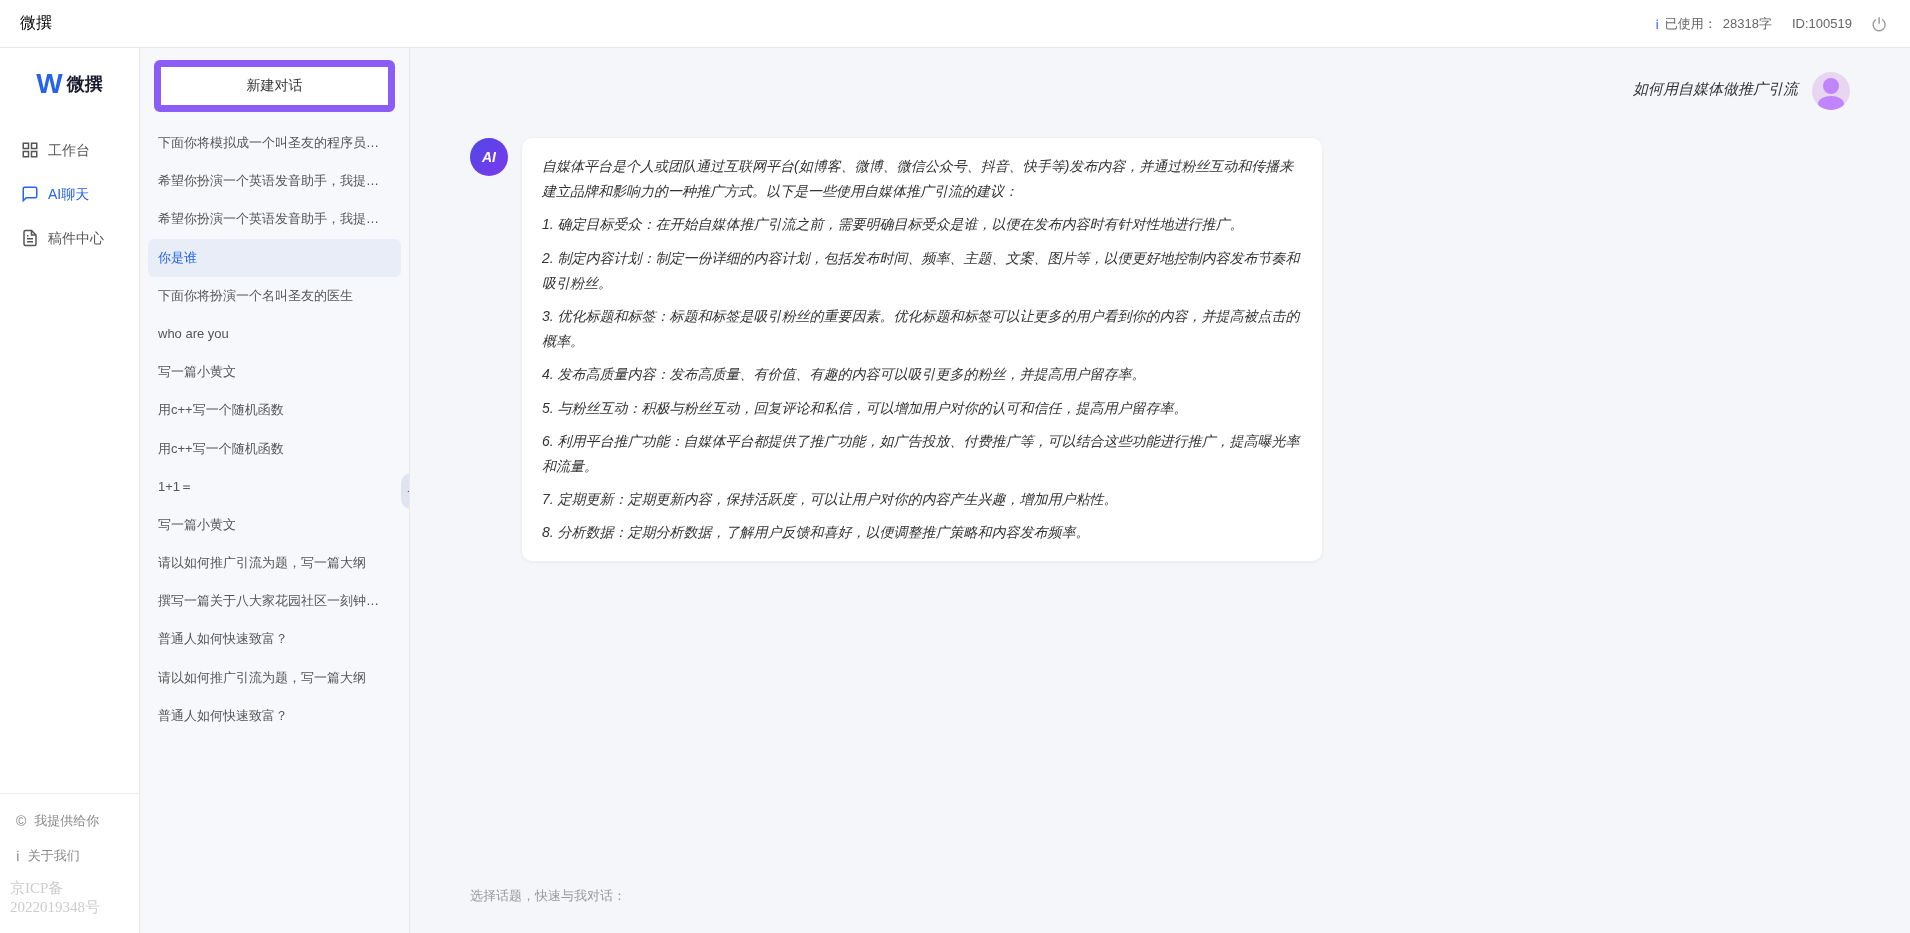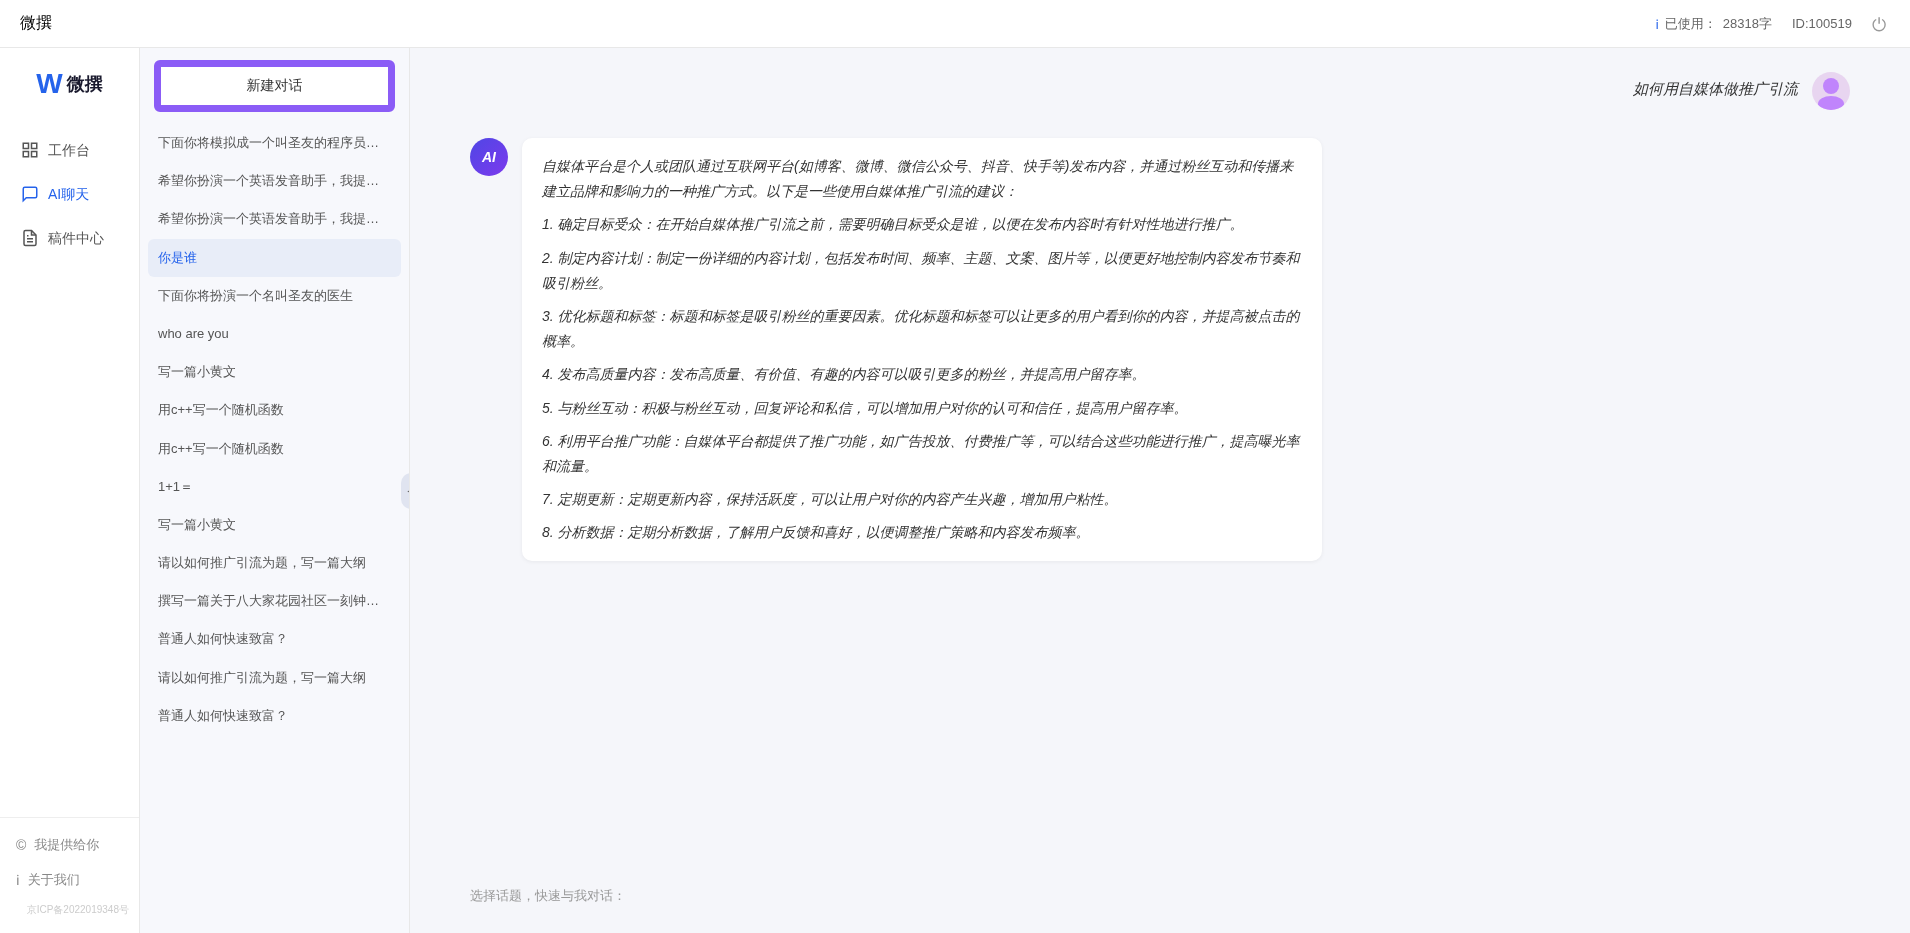--- a/index.html
+++ b/index.html
@@ -100,24 +100,25 @@
     .bottom-item {
       display: flex;
       align-items: center;
       gap: 8px;
       padding: 8px 16px;
       cursor: pointer;
       color: #888;
       font-size: 13px;
     }
     .icp-text {
-      font-size: 10px;
+      font-size: 15px;
       color: #ccc;
-      text-align: right;
+      text-align: left;
       padding: 6px 10px;
+      font-family: Liberation Serif, serif;
     }
 
     
     .chat-history {
       width: 270px;
       background: #f7f8fc;
       border-right: 1px solid #e8e8e8;
       display: flex;
       flex-direction: column;
       flex-shrink: 0;

